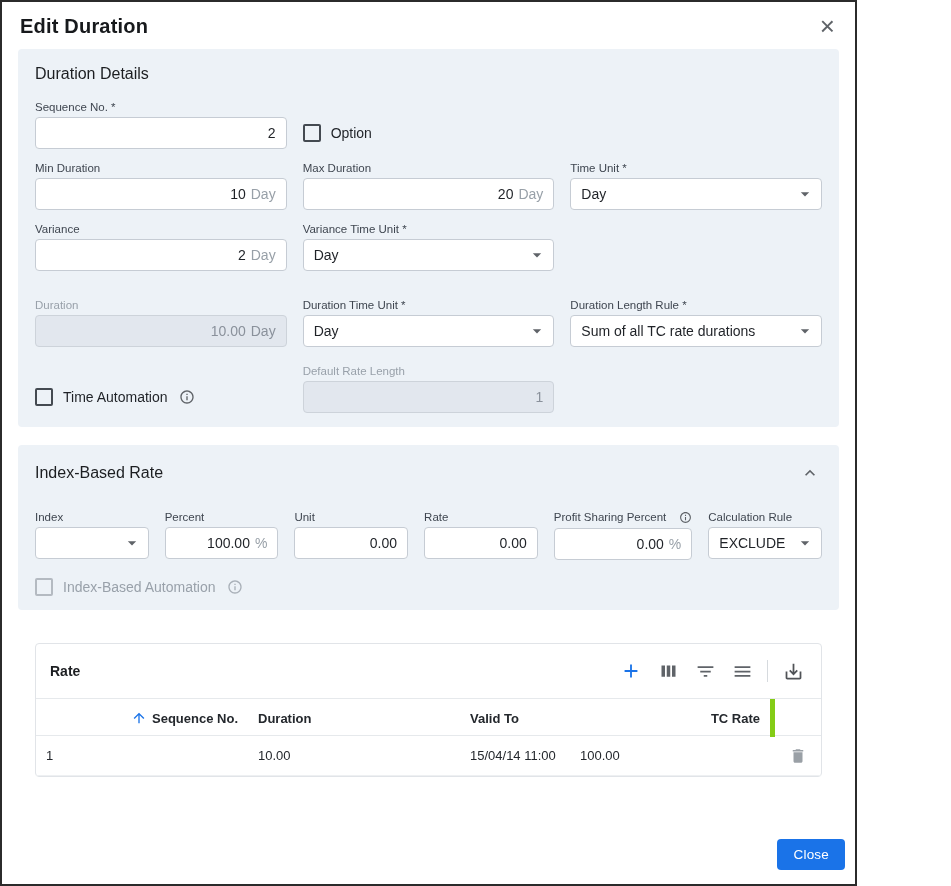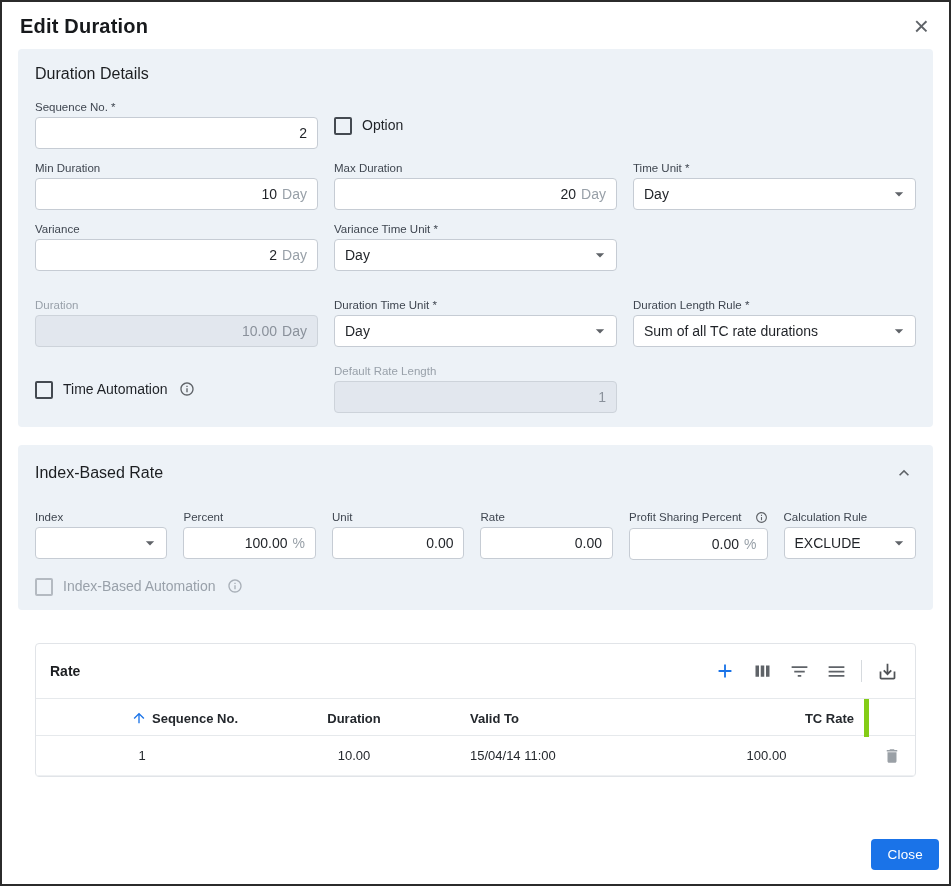--- a/index.html
+++ b/index.html
@@ -1,19 +1,19 @@
 <!DOCTYPE html>
 <html><head>
 <meta charset="utf-8">
 <style>
   * { box-sizing: border-box; margin: 0; padding: 0; }
   html,body { background:#fff; }
   body { font-family: "Liberation Sans", sans-serif; color:#1f2227; }
 
-  .modal { width:951px; height:886px; border:2px solid #2b2b2b; background:#fff; position:relative; overflow:hidden; }
+  .modal { width:857px; height:886px; border:2px solid #2b2b2b; background:#fff; position:relative; overflow:hidden; }
 
   .modal-header { display:flex; justify-content:space-between; align-items:flex-start; padding:13px 14px 11px 18px; }
   .modal-title { font-size:20px; font-weight:700; color:#17191c; letter-spacing:.2px; }
   .close-x { background:none; border:none; font-size:26px; line-height:22px; color:#5f6368; cursor:pointer; padding:0 6px; font-family:"Liberation Sans",sans-serif; }
 
   .panel { background:#edf2f7; border-radius:4px; margin:0 16px 18px; padding:16px 17px 14px; }
   .section-title-row { display:flex; justify-content:space-between; align-items:center; }
   .section-title { font-size:16px; font-weight:400; color:#1c1e21; }
   .collapse-btn { background:none; border:none; cursor:pointer; padding:2px; display:flex; }
 
@@ -28,38 +28,38 @@
   .label-with-icon { display:flex; align-items:flex-start; gap:12px; }
 
   .input { height:32px; background:#fff; border:1px solid #c6ccd4; border-radius:4px; display:flex; align-items:center; padding:0 10px; font-size:14px; color:#1f2227; }
   .input.num { justify-content:flex-end; gap:5px; }
   .unit { color:#98a0a8; }
   .input.disabled { background:#e2e7ee; border-color:#cdd3da; color:#8a919b; }
   .input.disabled .unit { color:#8a919b; }
   .select { justify-content:space-between; cursor:pointer; }
   .select .chev { display:flex; margin-right:-4px; }
 
-  .check-row { display:flex; align-items:flex-start; gap:10px; font-size:14px; color:#1f2227; }
+  .check-row { display:flex; align-items:center; gap:10px; font-size:14px; color:#1f2227; }
   .check-row.align-input { align-self:end; height:32px; }
   .checkbox { width:18px; height:18px; border:2px solid #444a51; border-radius:2px; background:transparent; flex:0 0 auto; cursor:pointer; }
   .check-row.disabled { color:#99a1aa; }
   .check-row.disabled .checkbox { border-color:#b4bac1; cursor:default; }
   .info { display:flex; margin-left:1px; }
 
   .rate-card { margin:33px 33px 12px; border:1px solid #e1e4e8; border-radius:4px; background:#fff; }
   .rate-card-header { display:flex; justify-content:space-between; align-items:center; padding:13px 14px 13px 14px; }
   .rate-title { font-size:14px; font-weight:700; color:#1c1e21; }
   .toolbar { display:flex; align-items:center; gap:9px; }
   .tool-btn { width:28px; height:28px; display:flex; align-items:center; justify-content:center; background:none; border:none; cursor:pointer; border-radius:4px; }
   .toolbar-divider { width:1px; height:22px; background:#d6dade; margin:0 2px; }
 
   .grid-row { display:grid; grid-template-columns:212px 212px 1fr 205px 46px; align-items:center; }
   .grid-head { border-top:1px solid #e6e9ec; border-bottom:1px solid #e6e9ec; height:38px; font-size:13px; font-weight:700; color:#1c1e21; }
   .cell { padding:0 10px; font-size:13px; color:#24282d; }
-  .cell.right { text-align:center; }
+  .cell.right { text-align:left; }
   .head-seq { display:flex; align-items:center; justify-content:flex-end; gap:5px; }
   .grid-head .cell.tc { border-right:5px solid #84cc16; height:38px; display:flex; align-items:center; justify-content:flex-end; }
   .data-row { height:40px; border-bottom:1px solid #eef0f2; }
   .cell-actions { display:flex; justify-content:center; }
   .icon-btn { background:none; border:none; cursor:pointer; display:flex; padding:3px; }
 
   .modal-footer { position:absolute; right:10px; bottom:14px; }
   .btn-primary { background:#1a73e8; color:#fff; border:none; border-radius:4px; font-size:13.5px; font-family:"Liberation Sans",sans-serif; padding:8px 16px; cursor:pointer; font-weight:500; letter-spacing:.2px; }
 </style>
 </head>

